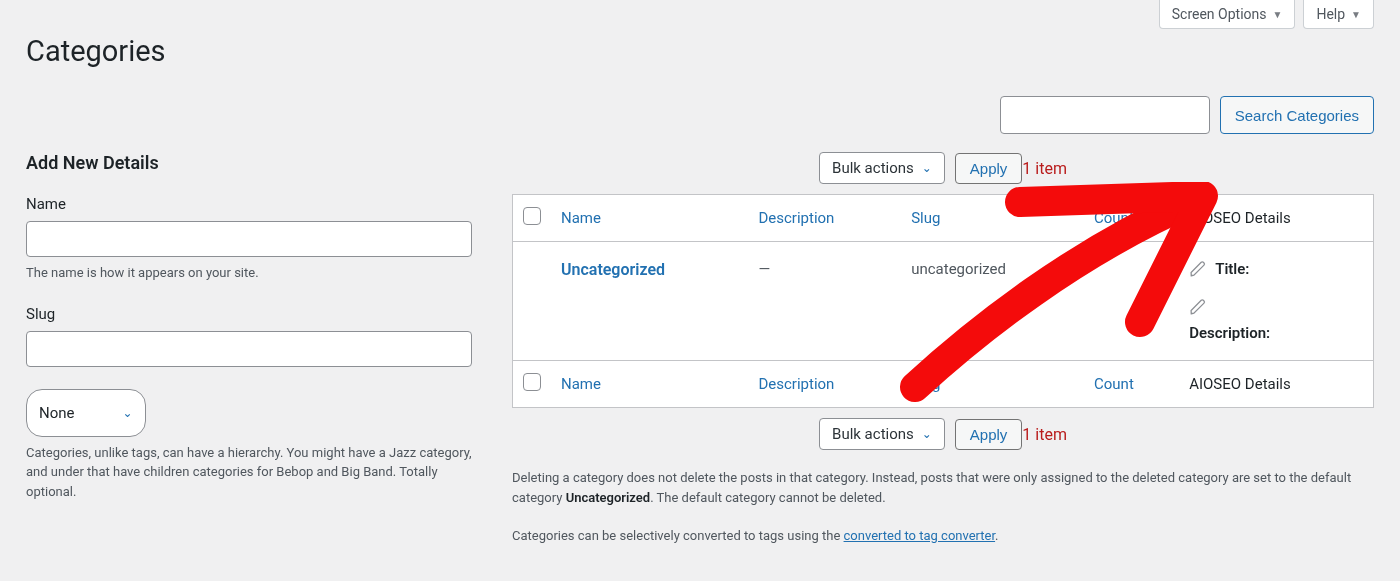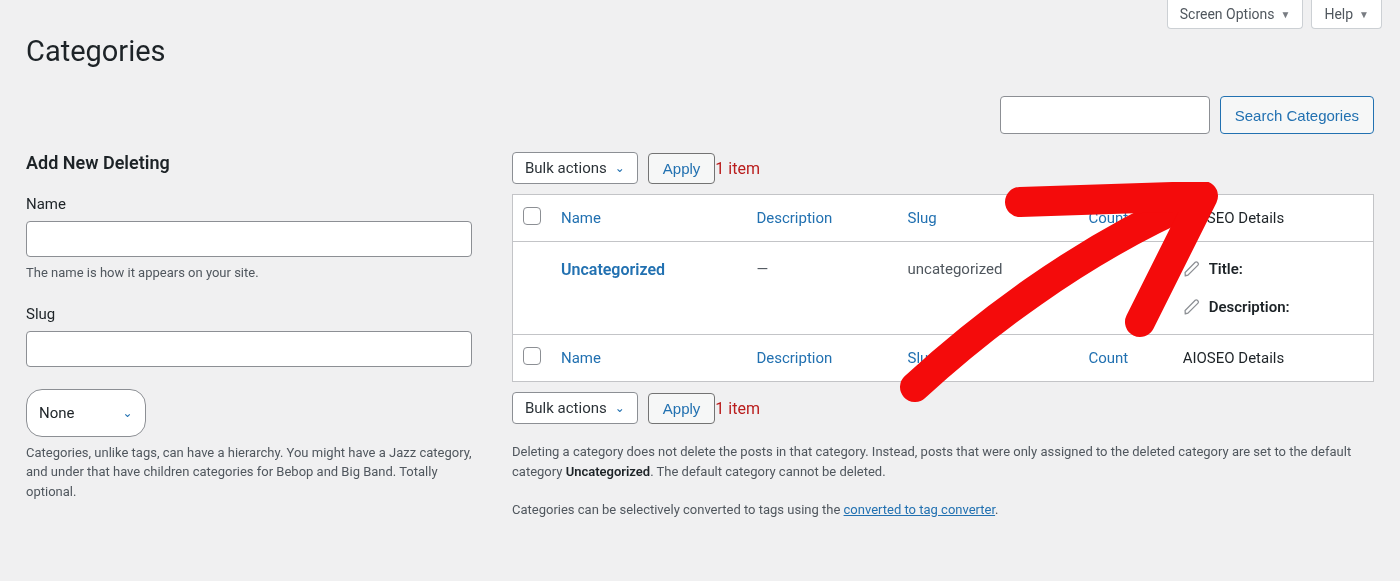--- a/index.html
+++ b/index.html
@@ -6,21 +6,21 @@
   body {
     font-family: -apple-system, BlinkMacSystemFont, "Segoe UI", Roboto, Helvetica, Arial, sans-serif;
     background: #f0f0f1;
     color: #1d2327;
     font-size: 14px;
     width: 1400px;
     position: relative;
   }
   .top-tabs {
     position: absolute;
-    top: 0; right: 18px;
+    top: 0; right: 26px;
     display: flex;
     gap: 8px;
   }
   .top-tab {
     background: #fff;
     border: 1px solid #ccd0d4;
     border-top: none;
     border-radius: 0 0 4px 4px;
     padding: 6px 12px;
     font-size: 14px;
@@ -56,21 +56,21 @@
     border: 1px solid #8c8f94;
     border-radius: 16px;
     background: #fff;
     padding: 14px 12px;
     font-size: 15px;
     gap: 48px;
   }
   .select-chevron { color:#2271b1; font-size:12px; }
   .desc { color: #50575e; font-size: 13px; line-height: 1.5; margin-top: 6px; }
 
-  .tablenav { display:flex; align-items:center; justify-content: flex-start; margin-bottom:10px; }
+  .tablenav { display:flex; align-items:center; justify-content: center; margin-bottom:10px; }
   .tablenav .left-group { display:flex; align-items:center; gap:10px; }
   .dropdown-btn {
     display:inline-flex; align-items:center; gap:8px;
     border:1px solid #8c8f94; border-radius:4px; background:#fff;
     padding:6px 12px; font-size:15px; color:#2c3338;
   }
   .count-text { color:#b91c1c; font-size:16px; }
   .button {
     border:1px solid #737373; color:#2271b1; background:#f6f7f7;
     padding:6px 14px; border-radius:4px; font-size:15px;
@@ -93,21 +93,21 @@
   }
   tfoot th { border-top:1px solid #c3c4c7; border-bottom:none; }
   thead th.plain, tfoot th.plain { color:#1d2327; }
   th.cb, td.cb { width:34px; text-align:center; }
   tbody td { padding:18px 10px; font-size:15px; color:#50575e; vertical-align:top; border-bottom:1px solid #c3c4c7; }
   tbody tr:last-child td { border-bottom: none; }
   tbody td.name a { color:#2271b1; font-weight:600; text-decoration:none; font-size:16px; }
   .checkbox { width:18px; height:18px; border:1px solid #8c8f94; border-radius:4px; display:inline-block; background:#fff; }
 
   .aioseo-line { display:flex; align-items:flex-start; gap:10px; color:#1d2327; font-weight:600; font-size:15px; margin-bottom:20px; }
-  .aioseo-line:last-child { margin-bottom:0; }
+  .aioseo-line:last-child { margin-bottom:0;flex-direction:column; }
   .pencil {
     width:16px; height:16px; display:inline-block;
     background:none; position:relative;
   }
   .pencil svg { width:18px; height:18px; stroke:#8c8f94; fill:none; stroke-width:1.7; }
 
   .note { color:#50575e; font-size:13px; line-height:1.55; margin-top:18px; }
   .note strong { color:#1d2327; font-weight:600; }
   .note a { color:#2271b1; text-decoration:underline; }
 
@@ -133,21 +133,21 @@
   <h1>Categories</h1>
 
   <div class="search-row">
     <input type="text" class="search-input" style="">
     <button class="search-btn">Search Categories</button>
   </div>
 
   <div class="cols">
 
     <div class="left">
-      <div class="form-section-title">Add New Deleting</div>
+      <div class="form-section-title">Add New Details</div>
 
       <div class="field">
         <label class="field-label">Name</label>
         <input class="text-input" type="text" style="">
         <div class="desc">The name is how it appears on your site.</div>
       </div>
 
       <div class="field">
         <label class="field-label">Slug</label>
         <input class="text-input" type="text" style="">

